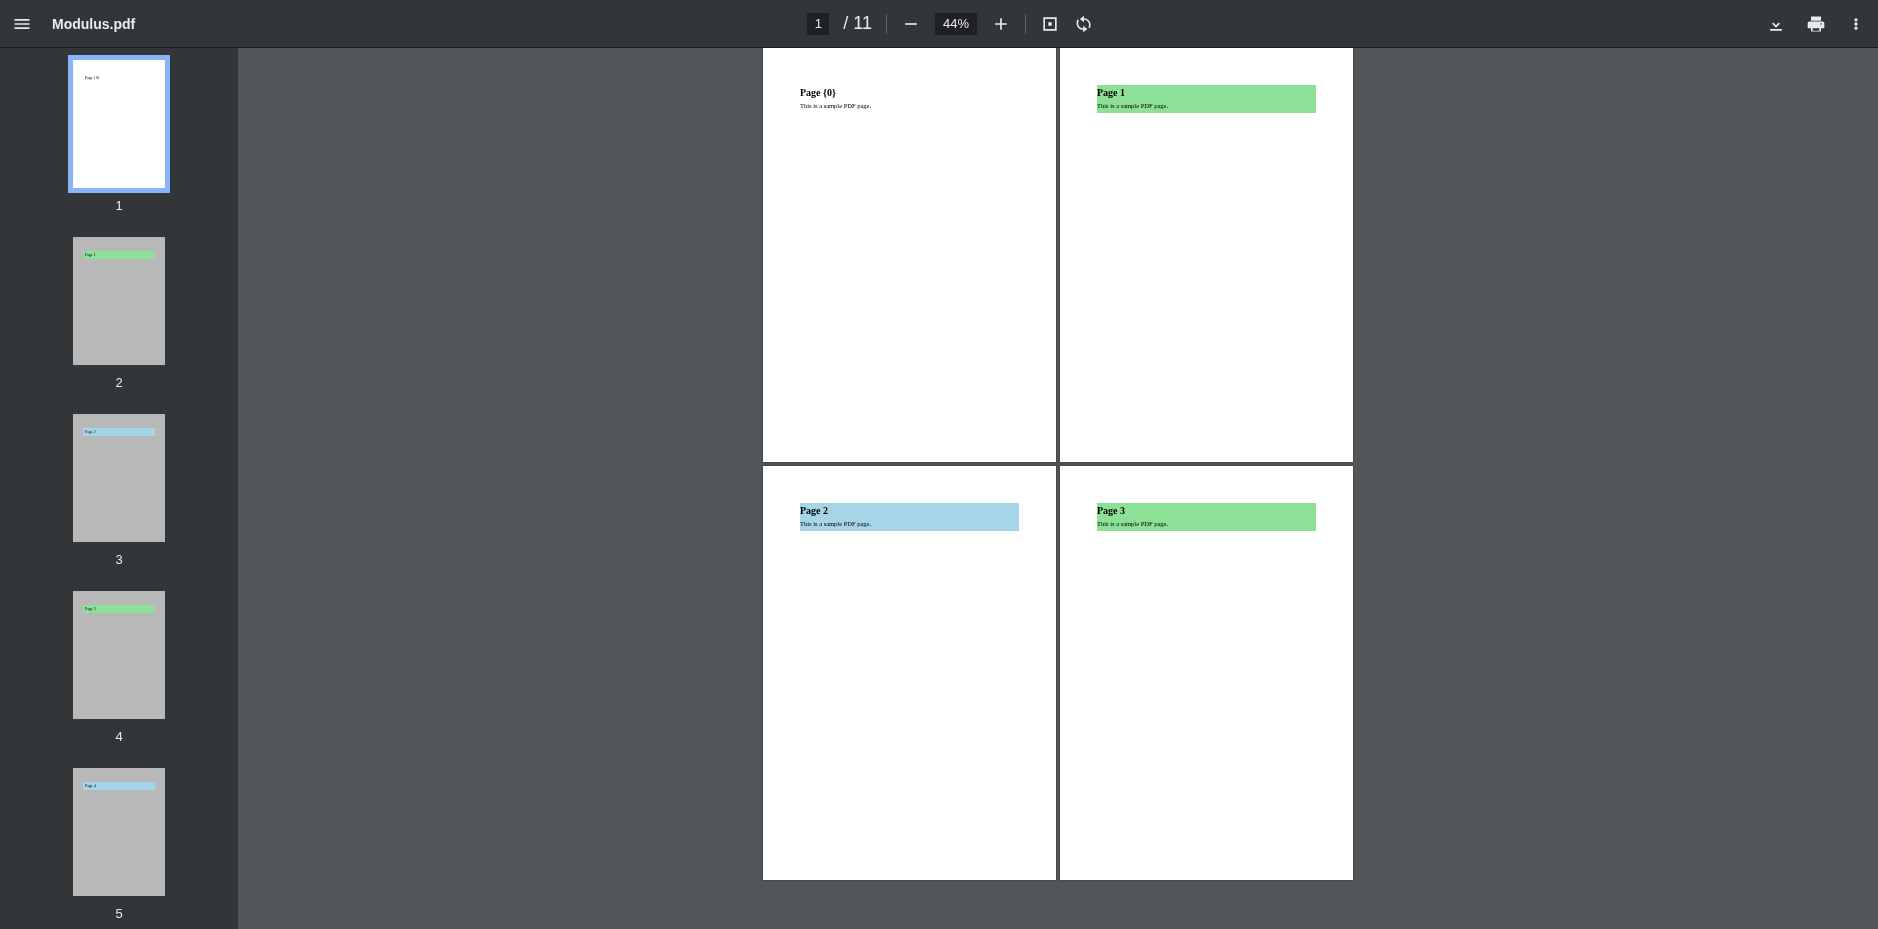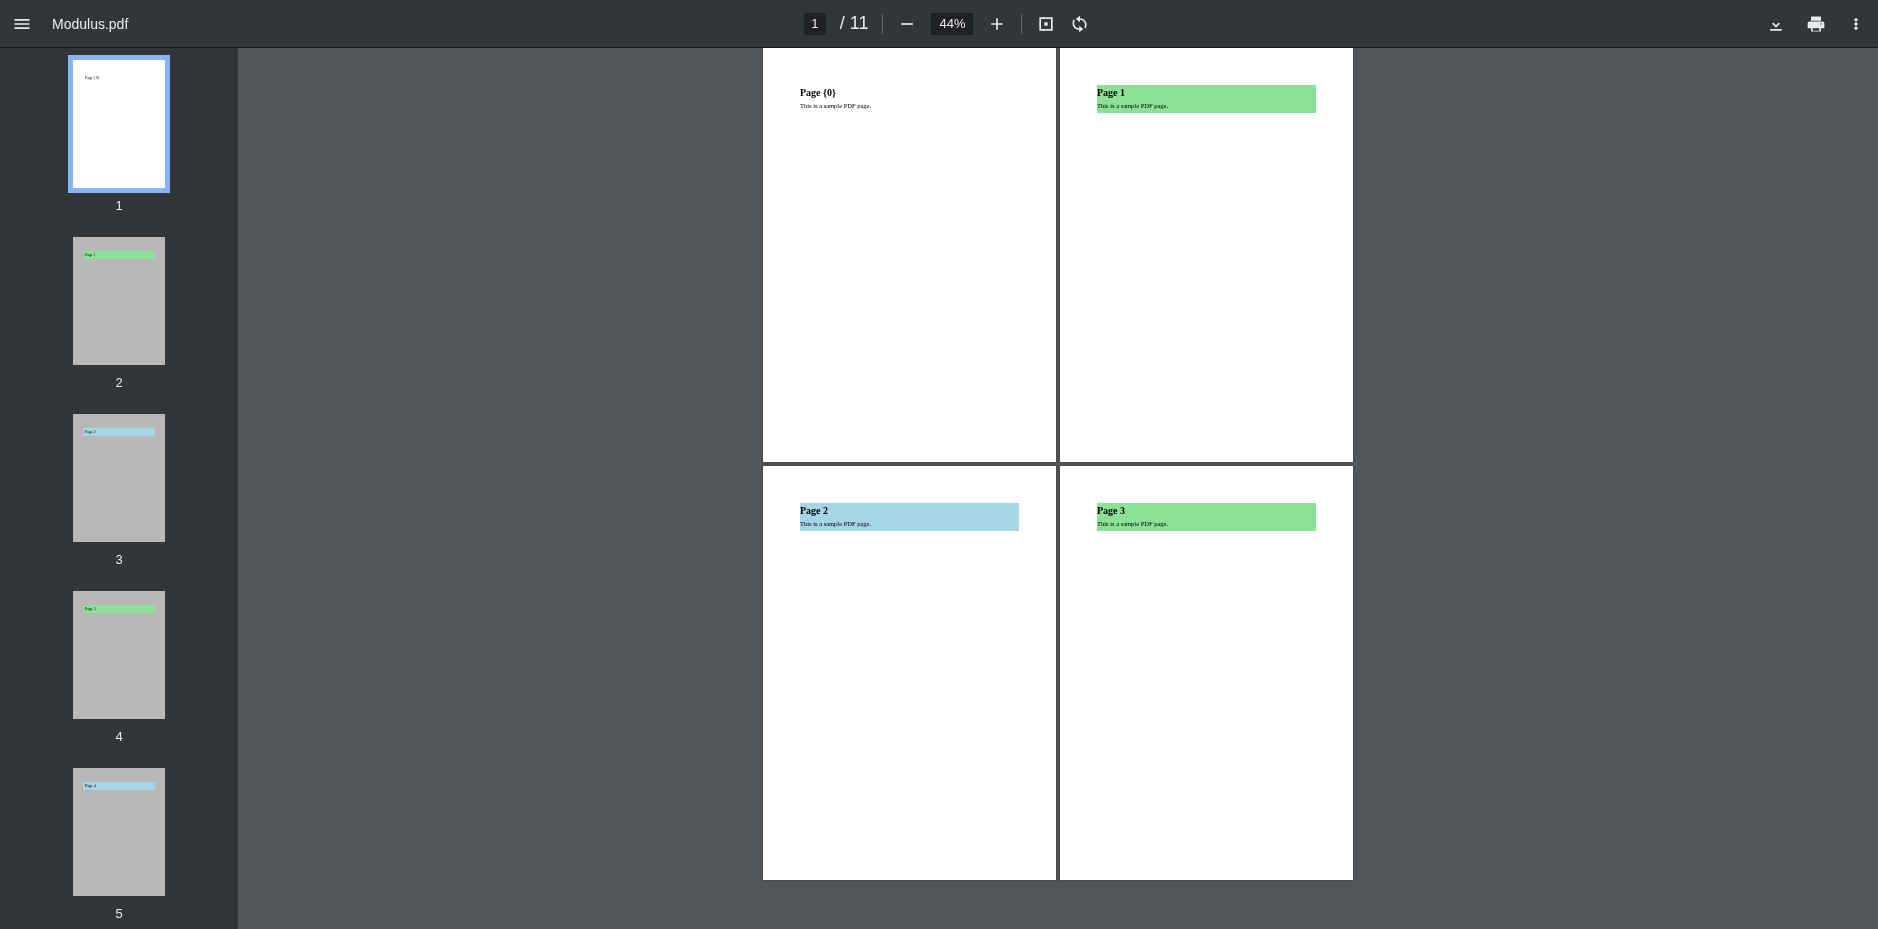--- a/index.html
+++ b/index.html
@@ -43,21 +43,21 @@
     background: #202124;
     color: #e8eaed;
     border: none;
     text-align: center;
     height: 22px;
     font-size: 13px;
   }
   .tb-page-input { width: 22px; }
   .tb-zoom-input { width: 42px; }
   .tb-page-total { font-size: 18px; color: #e8eaed; }
-  .filename { font-size: 14px; color: #e8eaed; font-weight: 400; }
+  .filename { font-size: 14px; color: #e8eaed; font-weight: 700; }
 
   
   .workspace {
     display: flex;
     height: calc(100% - 48px);
   }
 
   
   .sidebar {
     width: 238px;

